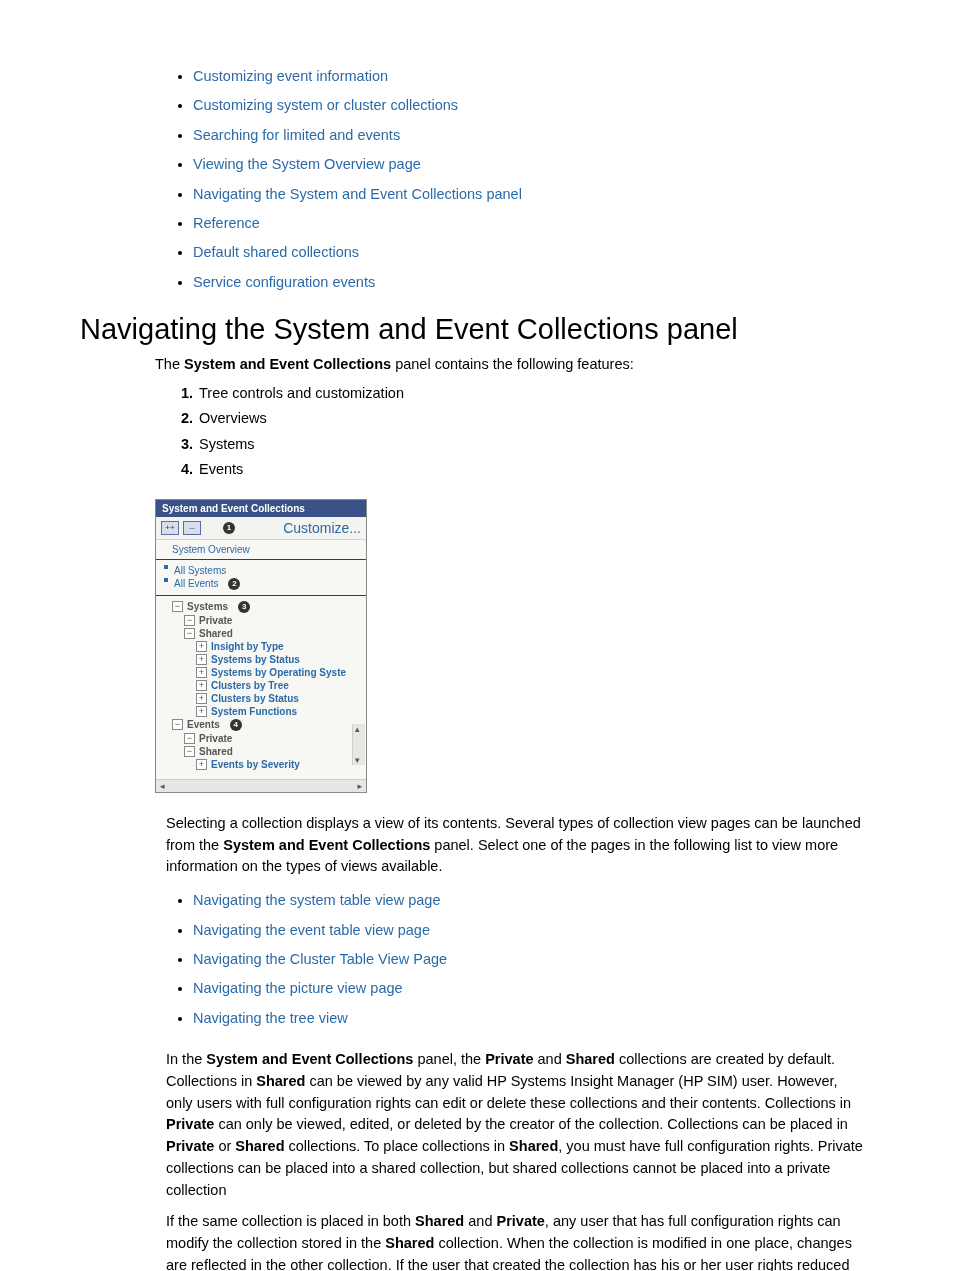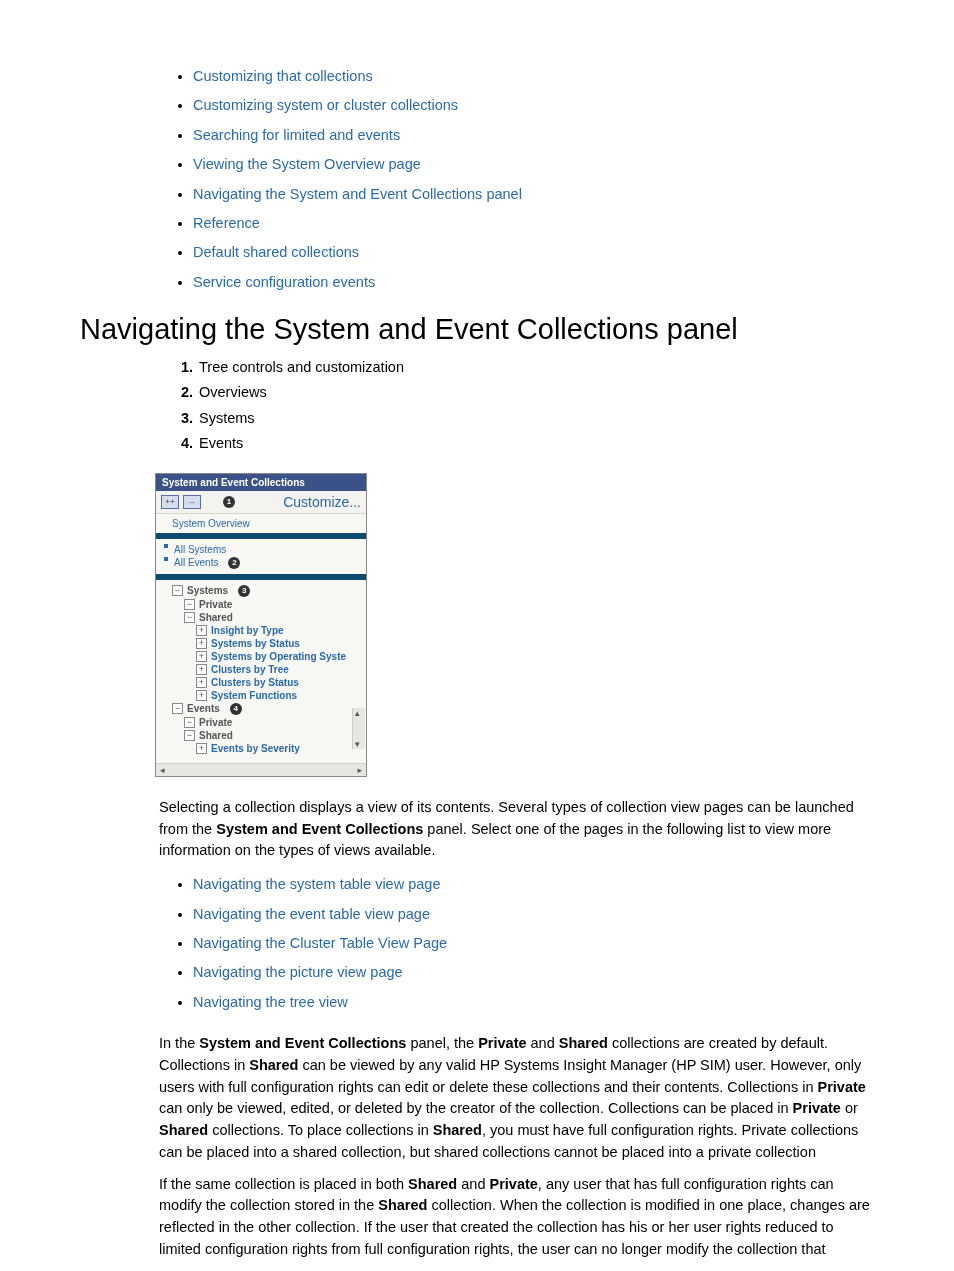--- a/index.html
+++ b/index.html
@@ -110,21 +110,21 @@
     font-weight: bold;
     line-height: 1;
   }
   .figure .customize {
     margin-left: auto;
     color: #2b6aa8;
     font-size: 14px;
   }
   .figure .section {
     padding: 4px 8px;
-    border-bottom: 6px solid #0c4a6e;
+    border-bottom: 1px solid #0c4a6e;
   }
   .figure .tree {
     padding: 4px 4px 8px 4px;
     position: relative;
     overflow: hidden;
   }
   .figure .tree-node {
     display: flex;
     align-items: flex-start;
     gap: 4px;
@@ -180,52 +180,55 @@
   .figure .overview {
     color: #2b6aa8;
     padding-left: 8px;
   }
   .figure .bullet {
     width: 4px; height: 4px; background: #2b6aa8;
     display:inline-block;
     margin-right:2px;
   }
   p.body {
-    margin: 10px 4px;
+    margin: 10px 11px;
     line-height: 1.5;
   }
   strong { font-weight: bold; }
   .inline-circle {
     display:inline-flex;
     width:12px; height:12px; border-radius:50%;
     background:#333; color:#fff;
     align-items:center; justify-content:center;
     font-size:8px; font-weight:bold;
     margin-left:6px;
   }
 </style>
 </head>
 <body>
 
 <div class="page">
   <div class="content">
 
     <ul class="bullets">
-      <li><a class="link">Customizing that collections</a></li>
+      <li><a class="link">Customizing event information</a></li>
       <li><a class="link">Customizing system or cluster collections</a></li>
       <li><a class="link">Searching for limited and events</a></li>
       <li><a class="link">Viewing the System Overview page</a></li>
       <li><a class="link">Navigating the System and Event Collections panel</a></li>
       <li><a class="link">Reference</a></li>
       <li><a class="link">Default shared collections</a></li>
       <li><a class="link">Service configuration events</a></li>
     </ul>
 
     <h2 class="heading">Navigating the System and Event Collections panel</h2>
 
+    <p class="intro">
+      <span>The </span><strong>System and Event Collections</strong><span> panel contains the following features:</span>
+    </p>
 
     <ol class="numbered">
       <li><span class="num">1.</span><span>Tree controls and customization</span></li>
       <li><span class="num">2.</span><span>Overviews</span></li>
       <li><span class="num">3.</span><span>Systems</span></li>
       <li><span class="num">4.</span><span>Events</span></li>
     </ol>
 
     <div class="figure">
       <div class="titlebar">System and Event Collections</div>

